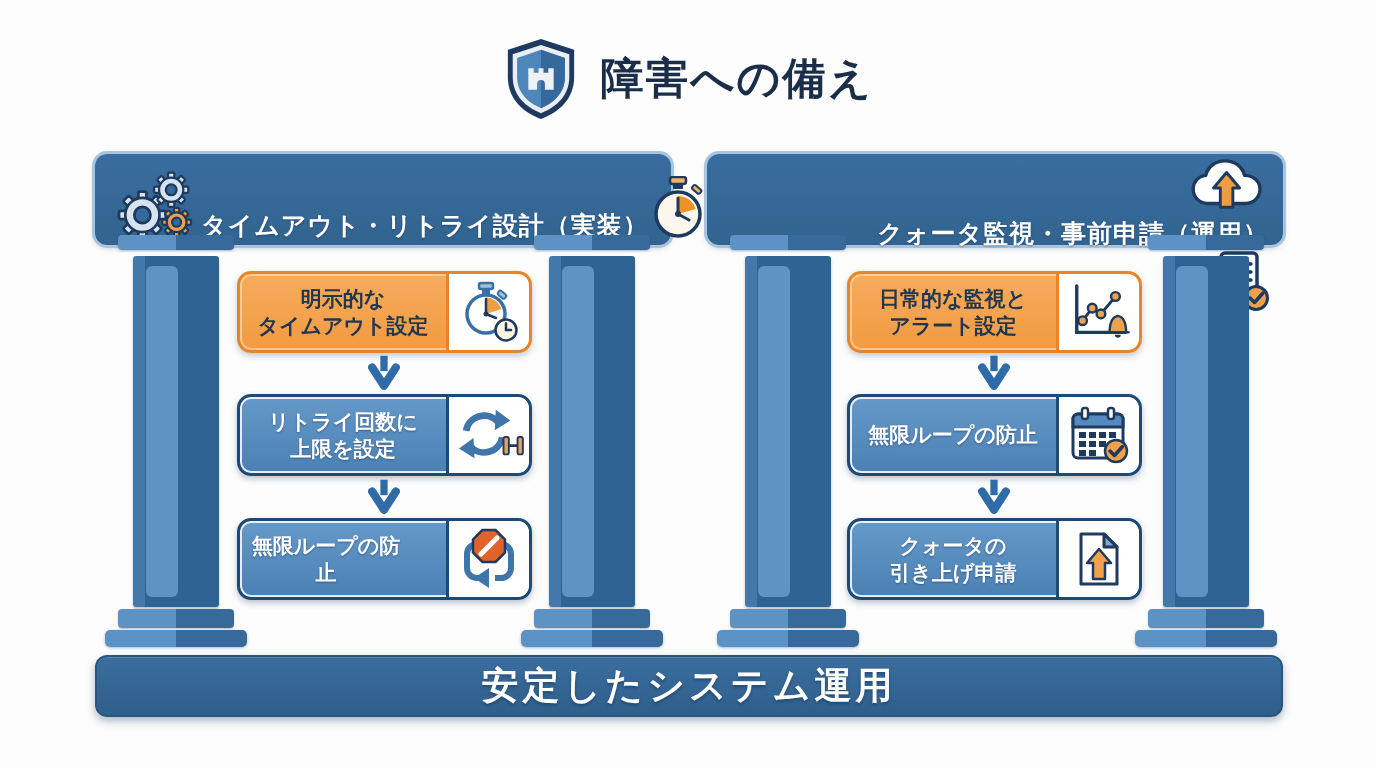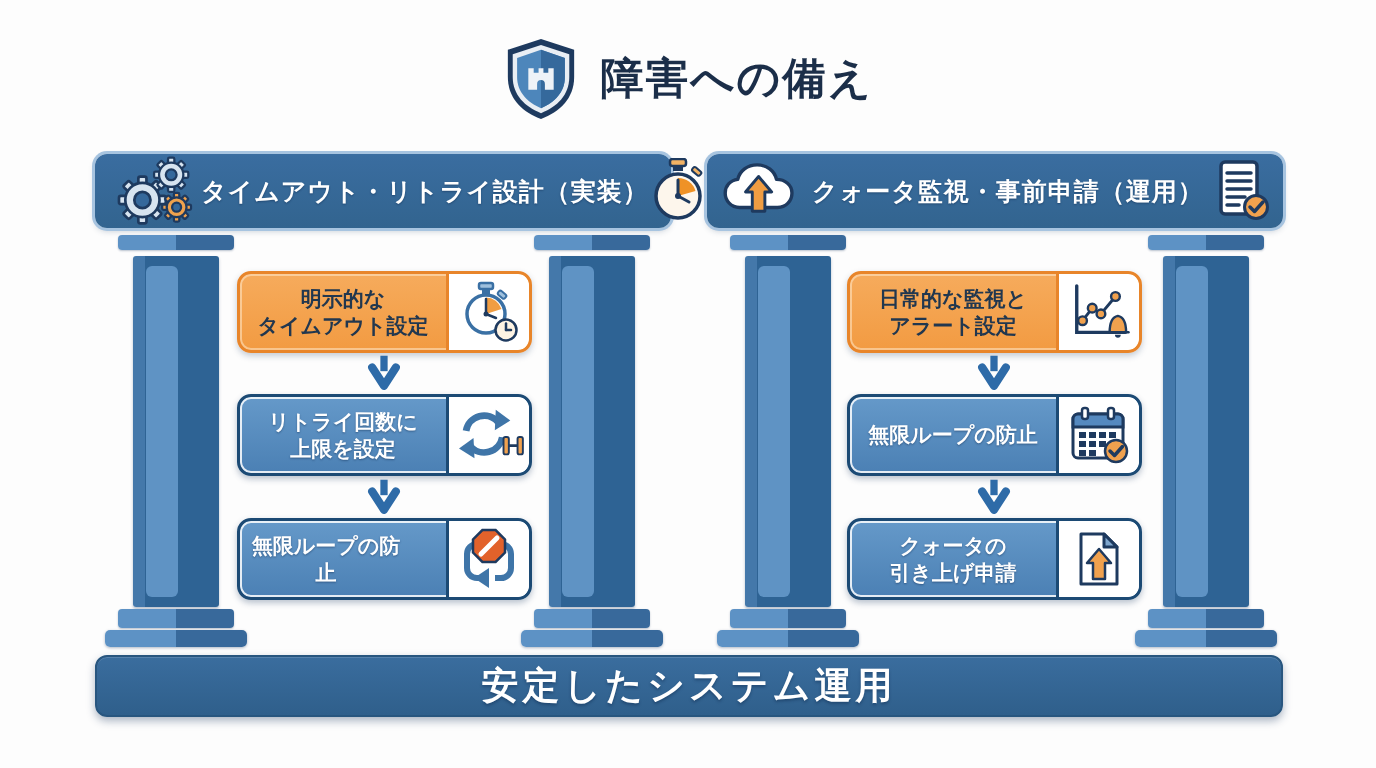--- a/index.html
+++ b/index.html
@@ -6,24 +6,24 @@
   .canvas{
     position:relative;width:1376px;height:768px;margin:0 auto;
     background:#fdfdfd;overflow:hidden;
     font-family:"Liberation Sans","DejaVu Sans",sans-serif;
   }
   
   .title-row{position:absolute;top:34px;left:0;width:100%;height:90px;
     display:flex;align-items:center;justify-content:center;gap:20px;}
   .title-text{font-size:43px;font-weight:800;color:#1b2e49;letter-spacing:2px;}
   
-  .col-header{position:absolute;top:154px;height:74px;border-radius:12px;
+  .col-header{position:absolute;top:154px;height:91px;border-radius:12px;
     background:linear-gradient(180deg,#3a6da0 0%,#32648f 100%);
     box-shadow:0 0 0 3px #a7c4e0,0 3px 6px rgba(25,55,95,.25);
-    display:flex;align-items:center;padding:9px 14px;box-sizing:border-box;}
+    display:flex;align-items:flex-end;padding:3px 14px;box-sizing:border-box;}
   .col-header .hdr-label{flex:1;text-align:center;color:#ffffff;font-size:25px;
     font-weight:700;letter-spacing:1px;text-shadow:0 1px 2px rgba(10,35,70,.45);
     white-space:nowrap;}
   .hdr-ico{display:flex;align-items:center;justify-content:center;}
   
   .pillar{position:absolute;top:235px;width:116px;height:420px;}
   .p-capital{position:absolute;top:0;left:0;width:116px;height:15px;border-radius:4px;
     background:linear-gradient(90deg,#5d92c5 0 50%,#38699b 50% 100%);
     box-shadow:0 1px 2px rgba(25,55,95,.3);}
   .p-shaft{position:absolute;top:21px;left:15px;width:86px;height:351px;border-radius:3px;
@@ -136,21 +136,21 @@
         <rect x="43" y="11" width="10" height="5" rx="2" fill="#f2b264" stroke="#1e3a5f" stroke-width="2" transform="rotate(40 48 13)"></rect>
         <circle cx="29" cy="38" r="22" fill="#fdf6ec" stroke="#1e3a5f" stroke-width="3.5"></circle>
         <path d="M29 38 L29 20 A18 18 0 0 1 46.5 33 Z" fill="#ef9226"></path>
         <line x1="29" y1="38" x2="29" y2="22" stroke="#1e3a5f" stroke-width="3" stroke-linecap="round"></line>
         <line x1="29" y1="38" x2="40" y2="44" stroke="#1e3a5f" stroke-width="3" stroke-linecap="round"></line>
         <circle cx="29" cy="38" r="3" fill="#1e3a5f"></circle>
       </svg>
     </span>
   </div>
 
-  <div class="col-header" style="left:707px;width:576px;">
+  <div class="col-header" style="left:707px;width:576px;flex-direction:column;">
     <span class="hdr-ico">
       <svg width="80" height="60" viewBox="0 0 80 62">
         <path d="M18 48 C9 48 3 41 3 33 C3 26 8 20 16 19 C18 10 26 4 36 4 C46 4 54 10 56 19 C65 19 72 25 72 33 C72 41 66 48 57 48 Z" fill="#ffffff" stroke="#1e3a5f" stroke-width="3.5" stroke-linejoin="round"></path>
         <path d="M37.5 16 L51 32 H44 V52 H31 V32 H24 Z" fill="#f09d42" stroke="#1e3a5f" stroke-width="3" stroke-linejoin="round"></path>
       </svg>
     </span>
     <span class="hdr-label">クォータ監視・事前申請（運用）</span>
     <span class="hdr-ico">
       <svg width="54" height="64" viewBox="0 0 54 64">
         <rect x="6" y="3" width="36" height="52" rx="4" fill="#ffffff" stroke="#1e3a5f" stroke-width="3.5"></rect>

